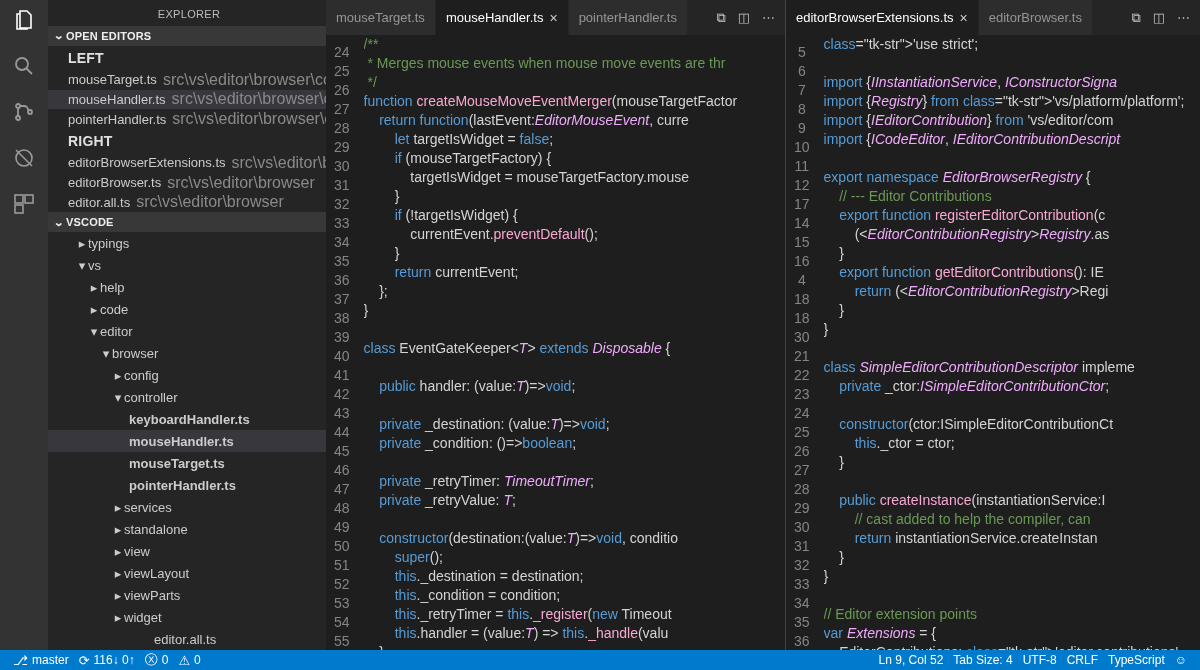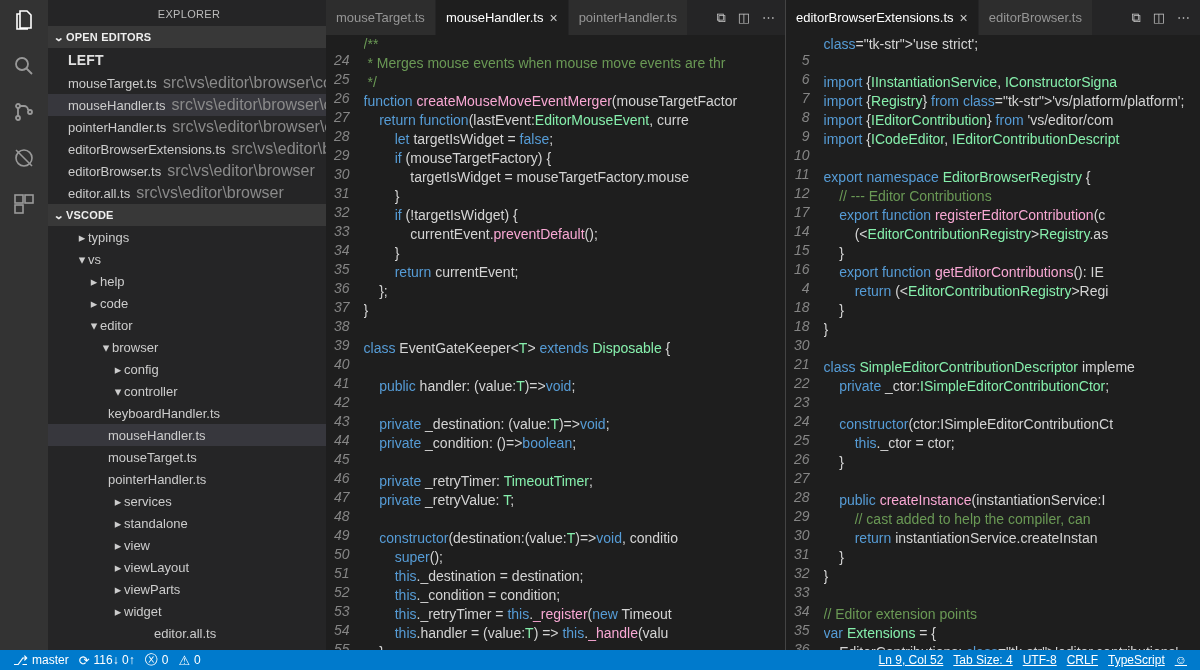--- a/index.html
+++ b/index.html
@@ -14,42 +14,42 @@
   .section-header .chev { width: 14px; display: inline-block; text-align: center; transform: scaleX(1.2); }
   .subhead { padding: 4px 10px 4px 20px; font-weight: 700; font-size: 14px; color: #e0e0e0; letter-spacing: 0.2px; }
   .open-file { display:flex; align-items:center; height: 22px; padding-left: 20px; font-size: 13px; color: #cccccc; cursor:pointer; white-space:nowrap; overflow:hidden; }
   .open-file.selected { background: #37373d; }
   .open-file .path { color: #8a8a8a; font-size: 16px; margin-left: 6px; }
   .tree { font-size: 13px; }
   .tree-row { display:flex; align-items:center; height: 22px; cursor:pointer; color:#cccccc; white-space:nowrap; }
   .tree-row.selected { background: #37373d; }
   .tree-row .tw { width: 12px; display:inline-block; text-align:center; color:#cccccc; } .pad-2 { padding-left: 28px; } .pad-3 { padding-left: 40px; }
   .pad-4 { padding-left: 52px; } .pad-5 { padding-left: 64px; }
-  .pad-7 { padding-left: 106px; } .pad-7b { padding-left: 60px; }
+  .pad-7 { padding-left: 106px; } .pad-7b { padding-left: 81px; font-weight: bold; }
   .editors { flex: 1; display: flex; background:#1e1e1e; min-width:0;}
   .egroup { display:flex; flex-direction:column; min-width:0; }
   .egroup.left { width: 460px; border-right: 1px solid #444; }
   .egroup.right { flex: 1; }
   .tabbar { display:flex; align-items:center; height: 35px; background:#252526; font-size:13px; }
   .tab { height:35px; display:flex; align-items:center; padding: 0 10px; color:#969696; background:#2d2d2d; border-right:1px solid #252526; cursor:pointer; gap:6px; white-space:nowrap;}
   .tab.active { background:#1e1e1e; color:#ffffff; }
   .tab .close { font-size: 14px; color:#cccccc; }
   .tab-actions { margin-left:auto; display:flex; gap:12px; padding:0 10px; color:#c5c5c5;}
   .tab-actions span { cursor:pointer; }
   .code { flex:1; display:flex; font-family: Consolas, "Courier New", monospace; font-size: 14px; line-height: 19px; overflow:hidden; }
-  .gutter { background:#1e1e1e; color:#858585; text-align:right; padding: 16px 14px 0 8px; user-select:none;font-style:italic; }
+  .gutter { background:#1e1e1e; color:#858585; text-align:center; padding: 8px 14px 0 8px; user-select:none; }
   .gutter div { height:19px; }
   .lines { flex:1; color:#d4d4d4; white-space:pre; overflow:hidden; }
   .lines div { height:19px; }
   .tk-green { color:#6a9955; } .tk-blue { color:#569cd6; }
-  .tk-yellow{ color:#f9a8d4;} .tk-type { color:#86efac;}
+  .tk-yellow{ color:#f9a8d4;} .tk-type { color:#f0abfc;font-style:italic;}
   .statusbar { height:20px; background:#007acc; color:#ffffff; display:flex; align-items:center; font-size:12px; padding:0 8px;}
   .sb-item { display:flex; align-items:center; gap:4px; padding:0 5px; height:100%; cursor:pointer;}
   .sb-icon { font-size: 13px;}
-  .sb-right { margin-left:auto; display:flex;text-decoration:underline;}
+  .sb-right { margin-left:auto; display:flex;}
 </style>
 </head>
 <body>
 
 <div class="root">
 
   <div class="activitybar">
     <svg class="aicon active" viewBox="0 0 24 24" fill="none" stroke="currentColor" stroke-width="1.6">
         <path d="M8 3h7l4 4v13H8zM8 3v3H5v15h11"></path>
       </svg>
@@ -89,20 +89,21 @@
       </div>
     <div class="open-file selected">
         <span>mouseHandler.ts</span>
         <span class="path">src\vs\editor\browser\contro...</span>
       </div>
     <div class="open-file">
         <span>pointerHandler.ts</span>
         <span class="path">src\vs\editor\browser\class...</span>
       </div>
 
+    <div class="subhead">RIGHT</div>
     <div class="open-file">
         <span>editorBrowserExtensions.ts</span>
         <span class="path">src\vs\editor\brow...</span>
       </div>
     <div class="open-file">
         <span>editorBrowser.ts</span>
         <span class="path">src\vs\editor\browser</span>
       </div>
     <div class="open-file">
         <span>editor.all.ts</span>

